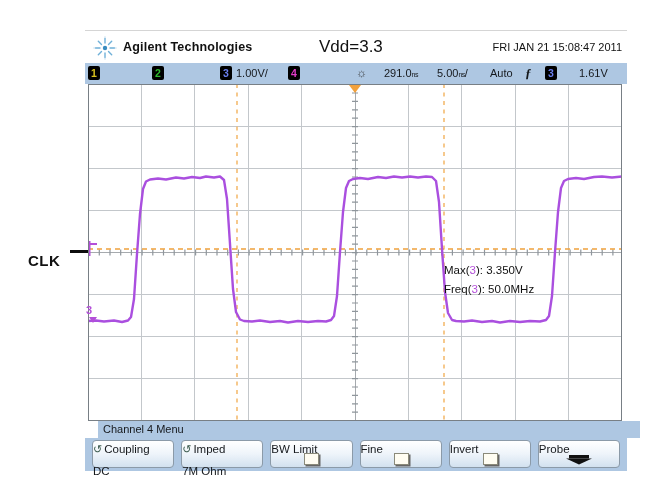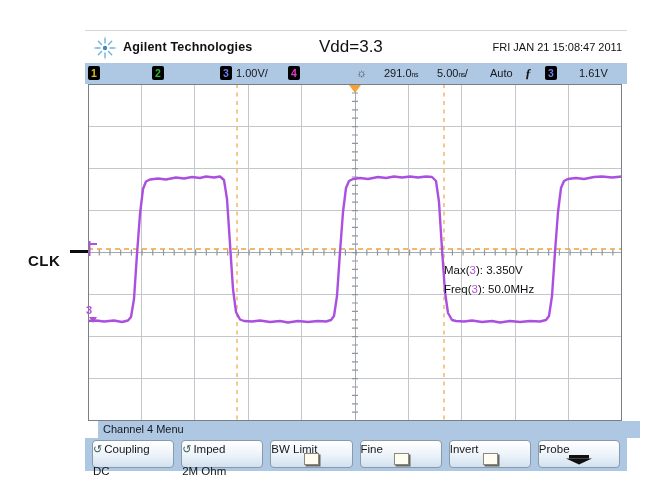--- a/index.html
+++ b/index.html
@@ -164,21 +164,21 @@
   </div>
 
   <div class="mtitle">Channel 4 Menu</div>
   <div class="btnrow">
     <div class="skey">
       <div class="l1"><span class="cyc">↺</span><span>Coupling</span></div>
       <div class="l2">DC</div>
     </div>
     <div class="skey">
       <div class="l1"><span class="cyc">↺</span><span>Imped</span></div>
-      <div class="l2">2M Ohm</div>
+      <div class="l2">7M Ohm</div>
     </div>
     <div class="skey">
       <div class="l1">BW Limit</div>
       <div class="chk"></div>
     </div>
     <div class="skey">
       <div class="l1">Fine</div>
       <div class="chk"></div>
     </div>
     <div class="skey">

